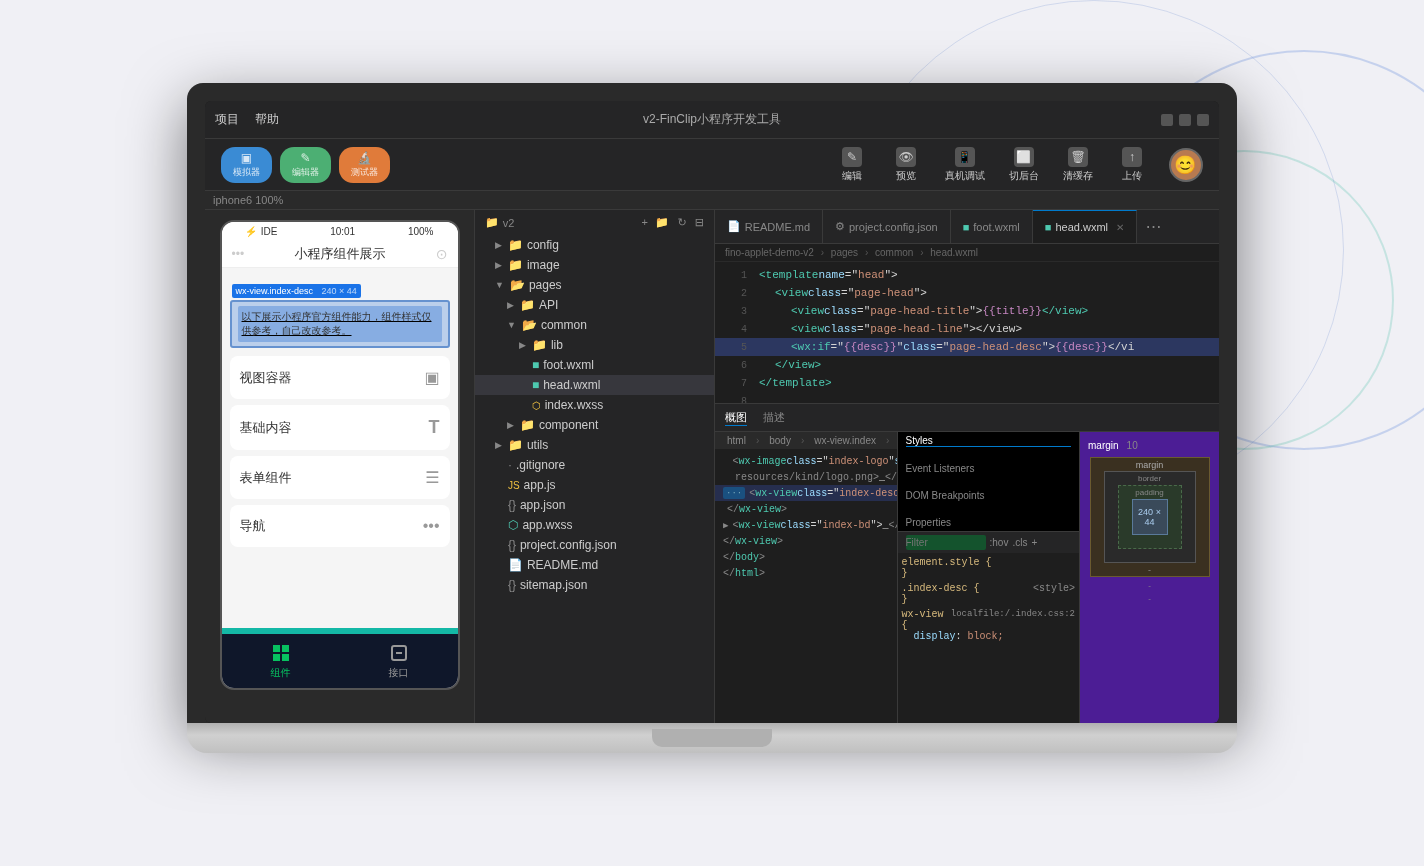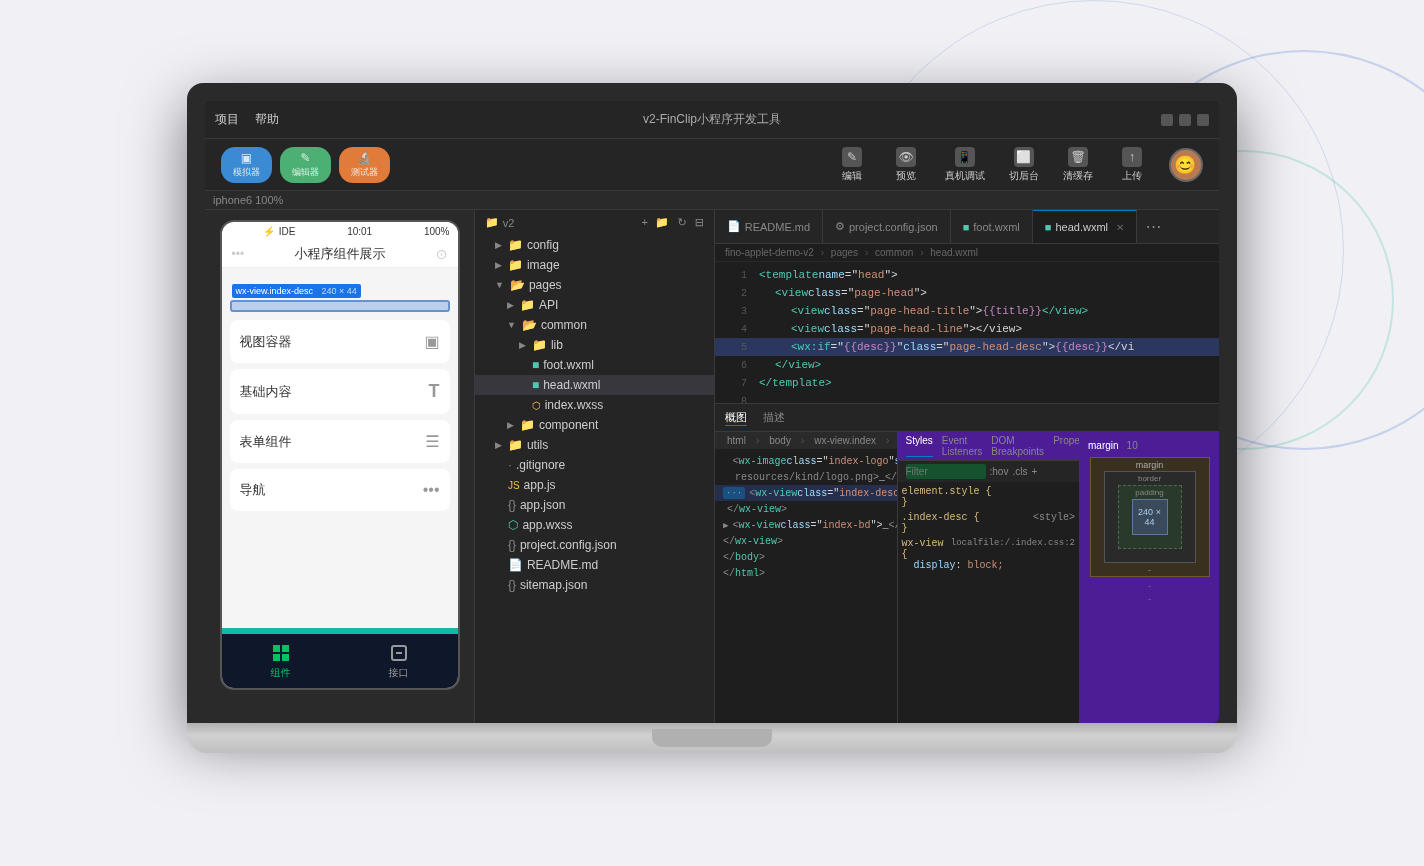--- a/index.html
+++ b/index.html
@@ -223,24 +223,23 @@
       border-radius: 14px;
       border: 2px solid #555;
       overflow: hidden;
       flex-shrink: 0;
     }
     .phone-status-bar {
       background: #fff;
       display: flex;
       justify-content: space-between;
       align-items: flex-end;
-      padding: 4px 8px;
+      padding: 4px 24px;
       font-size: 10px;
       color: #333;
-      margin-left: 34px;
     }
     .phone-title-bar {
       background: #fff;
       text-align: center;
       padding: 2px 0 4px 0;
       font-size: 12px;
       color: #333;
       border-bottom: 1px solid #eee;
       display: flex;
       align-items: center;
@@ -532,27 +531,28 @@
 
     .styles-panel {
       flex: 1;
       overflow: hidden;
       display: flex;
       flex-direction: column;
       border-left: 1px solid #3a3a3a;
     }
     .styles-tabs {
       display: flex;
-      gap: 9px;
+      gap: 16px;
       padding: 3px 8px;
       font-size: 10px;
       color: #888;
-      background: #4c1d95;
+      background: #000000;
       border-bottom: 1px solid #3a3a3a;
       flex-shrink: 0;
+      flex-direction: column;
     }
     .styles-tab { cursor: pointer; }
     .styles-tab.active { color: #fff; border-bottom: 1px solid #007acc; }
 
     .styles-filter {
       padding: 3px 8px;
       background: #252526;
       flex-shrink: 0;
       display: flex;
       align-items: center;
@@ -776,20 +776,21 @@
               <span style="color:#ccc;font-size:14px;">⊙</span>
             </div>
             <div class="phone-content" style="min-height: 360px;">
 
               <div style="position:relative; margin-top:24px; margin-bottom:8px;">
                 <div class="phone-highlight-box">
                   <div class="phone-highlight-label">
                     <span>wx-view.index-desc</span>
                     <span class="phone-highlight-size">240 × 44</span>
                   </div>
+                  <div class="phone-highlight-text">以下展示小程序官方组件能力，组件样式仅供参考，自己改改参考。</div>
                 </div>
               </div>
 
               <div class="phone-list-item">
                 <span>视图容器</span>
                 <span class="phone-list-icon">▣</span>
               </div>
               <div class="phone-list-item">
                 <span>基础内容</span>
                 <span class="phone-list-icon" style="font-size:18px;font-weight:bold;">T</span>

